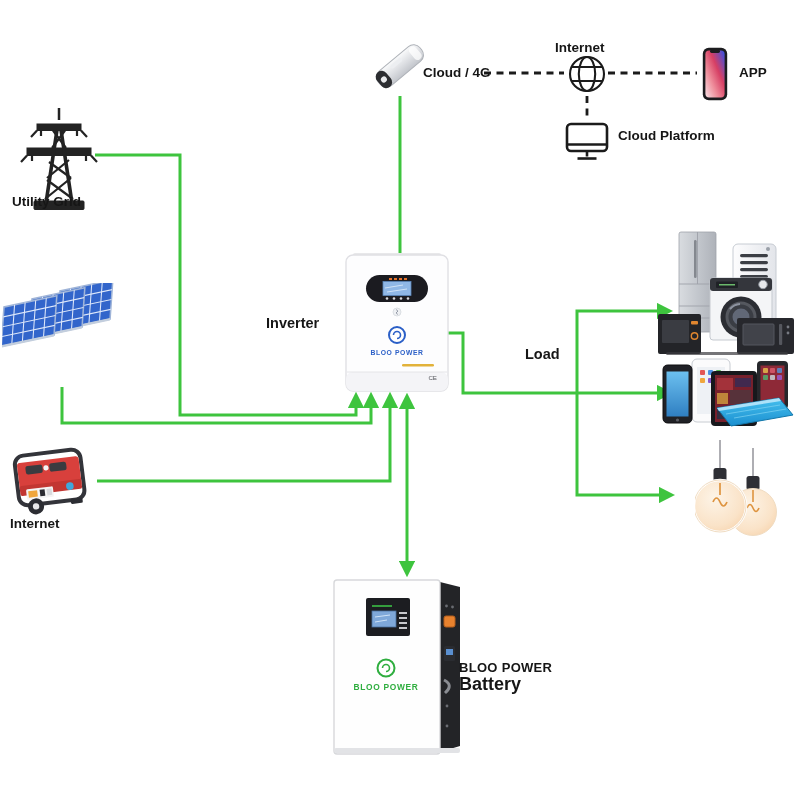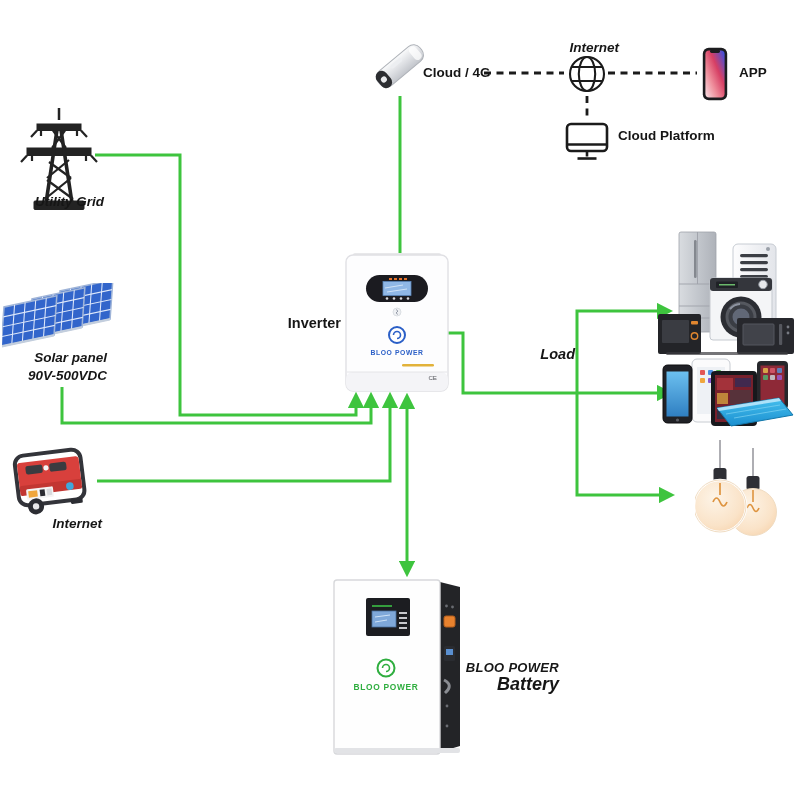--- a/index.html
+++ b/index.html
@@ -1,22 +1,22 @@
 <!DOCTYPE html>
 <html style="--connector-green: #3ec43e; --dashed-line: #1b1b1b; --solar-blue: #3265cb; --generator-red: #d8403c; --inverter-logo-blue: #2b5fc7; --battery-logo-green: #2fae3f; --bulb-warm: #f7d4ae;"><head>
 <meta charset="utf-8">
 <style>
   html,body{margin:0;padding:0;background:#fff;}
   .stage{position:relative;width:800px;height:800px;background:#fff;overflow:hidden;
          font-family:"Liberation Sans",sans-serif;color:#161616;}
   .abs{position:absolute;}
   .label{position:absolute;color:#161616;font-weight:600;font-size:13.5px;
          white-space:nowrap;line-height:16px;}
-  .label.center{text-align:right;font-style:italic;}
-  .label.right{text-align:right;}
+  .label.center{text-align:left;}
+  .label.right{}
   .label.big{font-size:14.5px;}
   .twoline{line-height:18px;}
   .caption-brand{font-size:13px;font-weight:700;letter-spacing:.3px;}
   .caption-product{font-size:18px;font-weight:600;}
   svg{display:block;}
   :root{
     --connector-green:#3ec43e;
     --dashed-line:#1b1b1b;
     --solar-blue:#3265cb;
     --generator-red:#d8403c;
@@ -128,24 +128,20 @@
           <path d="M10.8,0 L10.8,38 M21.6,0 L21.6,38 M32.4,0 L32.4,38 M43.2,0 L43.2,38"></path>
           <path d="M0,9.5 L54,9.5 M0,19 L54,19 M0,28.5 L54,28.5"></path>
         </g>
         <rect x="0" y="36.8" width="54" height="2.4" fill="#c3cedd"></rect>
       </g>
     </defs>
     <use href="#pv" transform="translate(58,8) rotate(-12) skewX(-16)"></use>
     <use href="#pv" transform="translate(30,16) rotate(-12) skewX(-16)"></use>
     <use href="#pv" transform="translate(2,24) rotate(-12) skewX(-16)"></use>
   </svg>
-  <div class="label center twoline" style="left:7px;top:349px;width:100px">
-    <div>Solar panel</div>
-    <div>90V-500VDC</div>
-  </div>
 
   <svg class="abs" style="left:10px;top:444px" width="88" height="72" viewBox="0 0 88 72">
     <g transform="rotate(-7 44 36)">
       <rect x="7" y="8" width="66" height="50" rx="9" fill="none" stroke="#33343a" stroke-width="4"></rect>
       <rect x="9" y="15" width="62" height="30" rx="3" fill="var(--generator-red,#d8403c)"></rect>
       <rect x="9" y="38" width="62" height="10" rx="2" fill="#c23632"></rect>
       <rect x="17" y="19" width="17" height="8.5" rx="2.5" fill="#3a3b40"></rect>
       <rect x="41" y="19" width="17" height="8.5" rx="2.5" fill="#3a3b40"></rect>
       <circle cx="37.5" cy="23" r="2.6" fill="#f4f4f6"></circle>
       <rect x="15" y="42" width="27" height="10.5" rx="1.5" fill="#f4f4f4"></rect>

